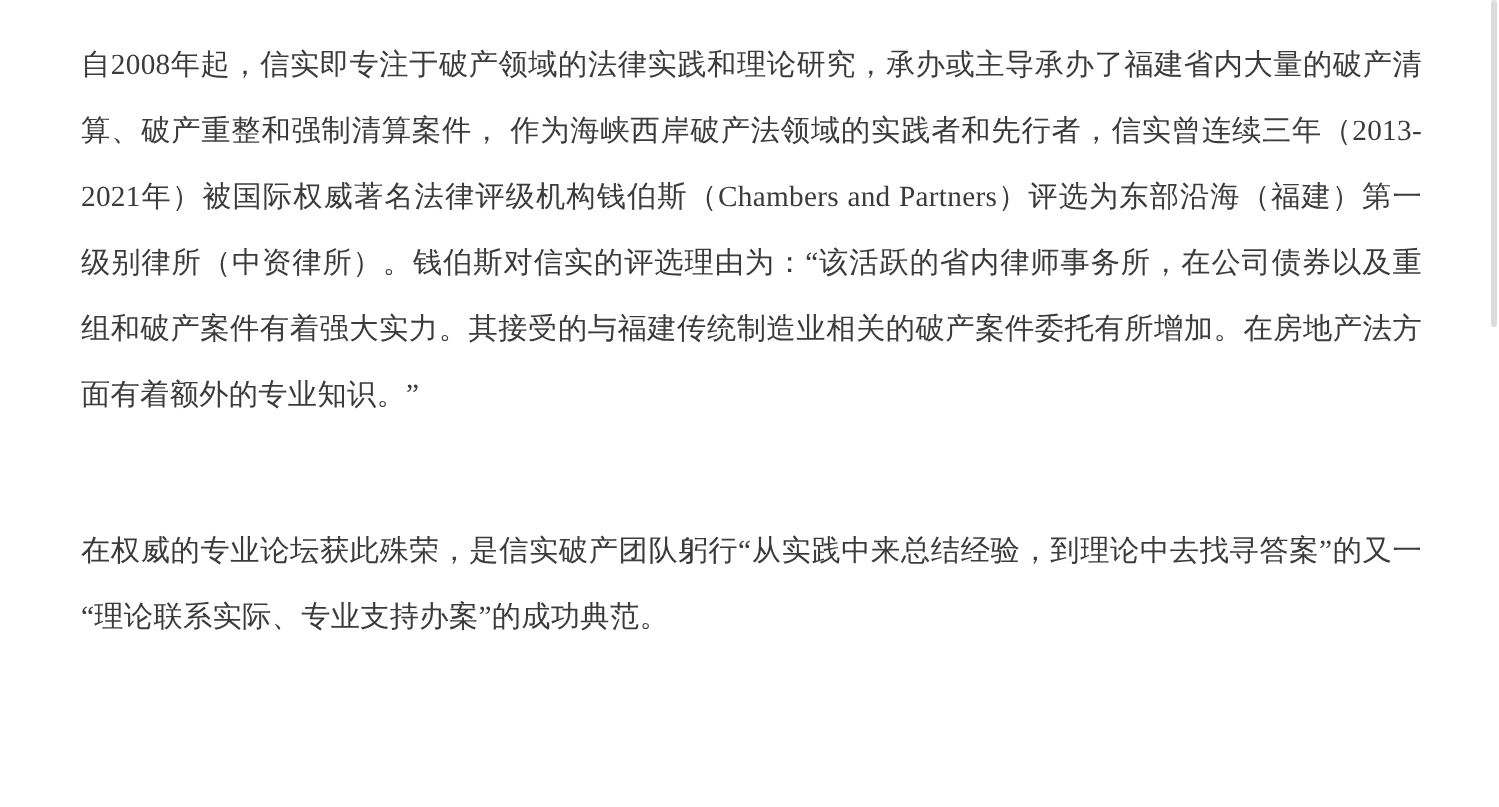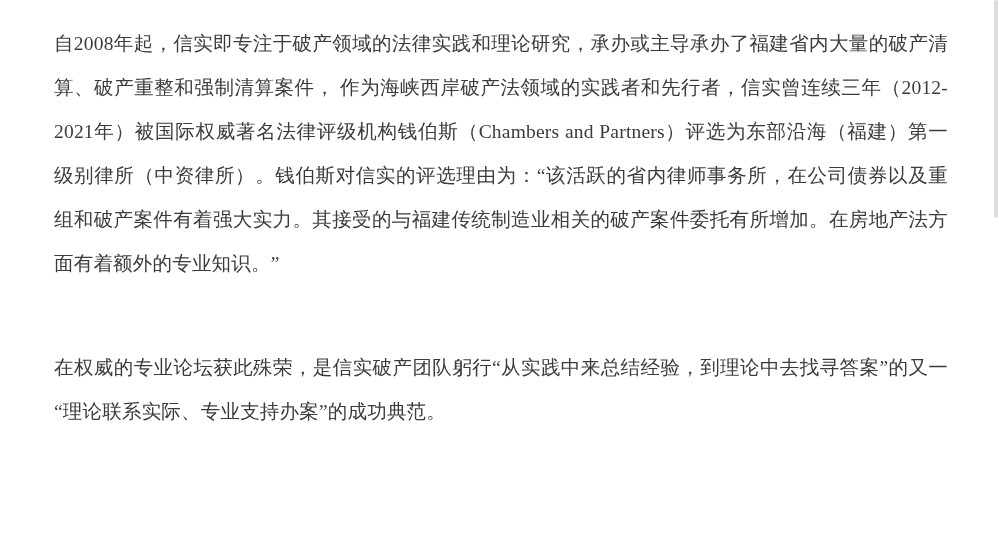--- a/index.html
+++ b/index.html
@@ -56,19 +56,19 @@
     height: 218px;
     background: #dcdcdc;
     border-radius: 2px;
   }
 </style>
 </head>
 <body>
 
 <div class="page">
   <div class="content">
-    <p class="para">自2008年起，信实即专注于破产领域的法律实践和理论研究，承办或主导承办了福建省内大量的破产清算、破产重整和强制清算案件， 作为海峡西岸破产法领域的实践者和先行者，信实曾连续三年（2012-2021年）被国际权威著名法律评级机构钱伯斯（Chambers and Partners）评选为东部沿海（福建）第一级别律所（中资律所）。钱伯斯对信实的评选理由为：“该活跃的省内律师事务所，在公司债券以及重组和破产案件有着强大实力。其接受的与福建传统制造业相关的破产案件委托有所增加。在房地产法方面有着额外的专业知识。”</p>
+    <p class="para">自2008年起，信实即专注于破产领域的法律实践和理论研究，承办或主导承办了福建省内大量的破产清算、破产重整和强制清算案件， 作为海峡西岸破产法领域的实践者和先行者，信实曾连续三年（2013-2021年）被国际权威著名法律评级机构钱伯斯（Chambers and Partners）评选为东部沿海（福建）第一级别律所（中资律所）。钱伯斯对信实的评选理由为：“该活跃的省内律师事务所，在公司债券以及重组和破产案件有着强大实力。其接受的与福建传统制造业相关的破产案件委托有所增加。在房地产法方面有着额外的专业知识。”</p>
     <p class="para">在权威的专业论坛获此殊荣，是信实破产团队躬行“从实践中来总结经验，到理论中去找寻答案”的又一“理论联系实际、专业支持办案”的成功典范。</p>
   </div>
   <div class="scrollbar-track">
     <div class="scrollbar-thumb"></div>
   </div>
 </div>
 
 </body></html>

